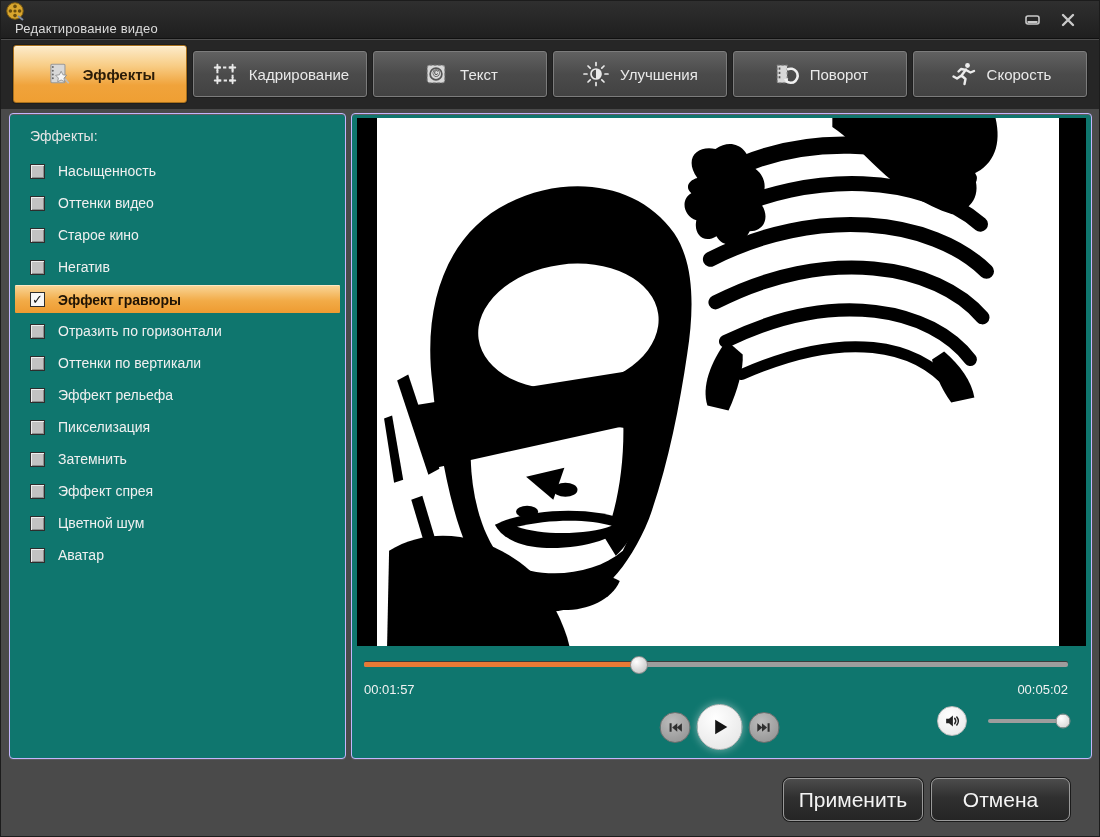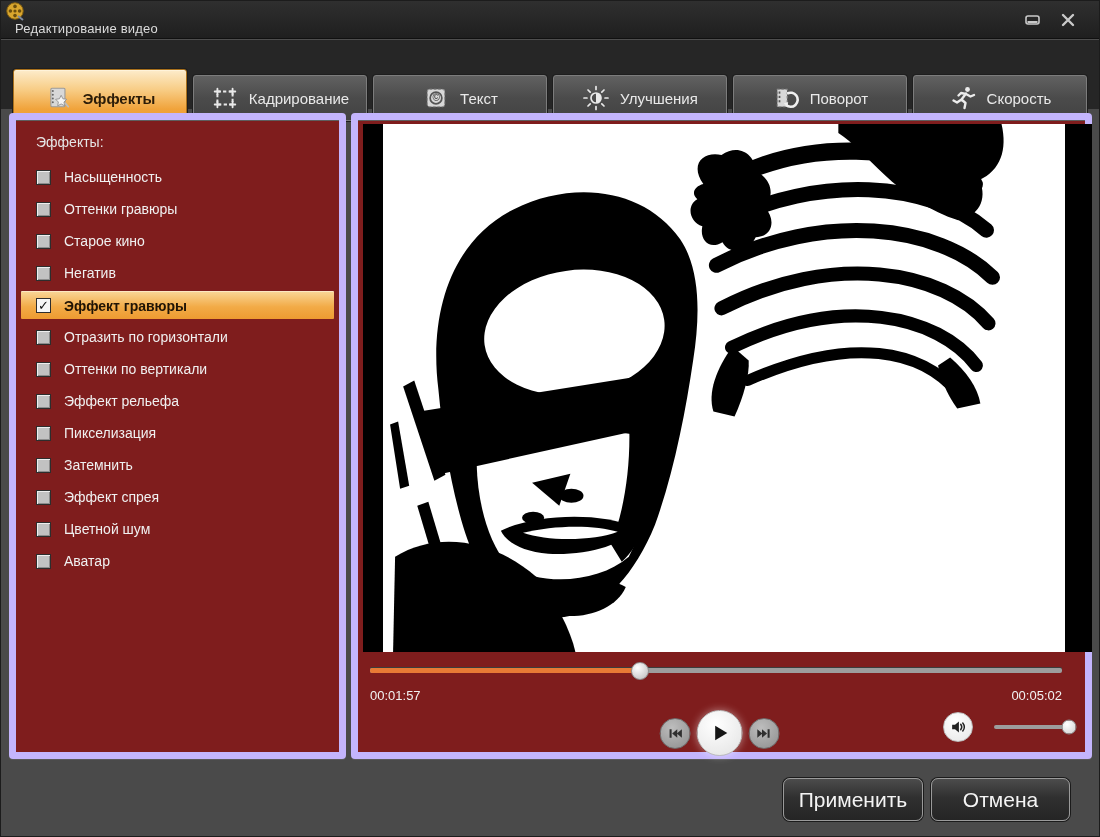--- a/index.html
+++ b/index.html
@@ -10,31 +10,31 @@
   .titlebar{position:absolute;left:0;top:0;width:100%;height:38px;
     background:linear-gradient(#2f2f2f,#1f1f1f);border-bottom:1px solid #101010;
     display:flex;align-items:flex-start;padding:0 4px;flex-direction:column;}
   .titlebar .title{color:#dcdcdc;font-size:13px;margin-left:10px;letter-spacing:.2px;}
   .win-btn{position:absolute;top:8px;width:26px;height:22px;display:flex;align-items:center;
     justify-content:center;cursor:pointer;color:#c9c9c9;}
   .win-min{right:54px;} .win-close{right:18px;}
   
   .tabstrip{position:absolute;left:0;top:38px;width:100%;height:70px;background:#262626;
     box-shadow:inset 0 1px 0 #4e4e4e;}
-  .tabs{position:absolute;left:12px;right:12px;top:0;height:70px;display:flex;gap:6px;align-items:center;margin-top:24px;}
+  .tabs{position:absolute;left:12px;right:12px;top:0;height:70px;display:flex;gap:6px;align-items:center;}
   .tab{flex:1;height:46px;display:flex;align-items:center;justify-content:center;gap:10px;
     background:linear-gradient(#616161,#4b4b4b 50%,#424242);
     border:1px solid #7c7c7c;box-shadow:0 0 0 1px #1e1e1e;border-radius:3px;
     color:#e9e9e9;font-size:15px;cursor:pointer;}
   .tab.active{height:58px;background:linear-gradient(#fdeccb,#f8cd86 35%,#f0a33b 70%,#ef9f33);
     border:1px solid #a8701c;box-shadow:0 0 0 1px #1e1e1e, inset 0 1px 0 #fff3da;
     color:#2b1c08;font-weight:bold;}
   .tab .ticon{display:flex;align-items:center;justify-content:center;width:28px;height:28px;}
   
-  .panel{position:absolute;background:#7f1d1d;border:7px solid #c4b5fd;border-radius:4px;
+  .panel{position:absolute;background:#0f766e;border:1px solid #c4b5fd;border-radius:4px;
     box-shadow:inset 0 1px 0 #5e5e5e,0 1px 0 #5a5a5a;text-decoration:underline;}
   #sidebar{left:8px;top:112px;width:337px;height:646px;}
   #mainpanel{left:350px;top:112px;width:741px;height:646px;}
   .sidebar-header{position:absolute;left:20px;top:14px;color:#e6e6e6;font-size:14px;}
   .fx-list{position:absolute;left:0;top:41px;right:0;}
   .fx-item{height:32px;display:flex;align-items:center;padding-left:20px;gap:13px;cursor:pointer;color:#f0f0f0;font-size:14px;}
   .fx-item.selected{height:28px;margin:2px 5px;padding-left:15px;border-radius:1px;
     background:linear-gradient(#f9d494,#f2ab47 55%,#ee9b31);
     border-top:1px solid #fce8c4;color:#201405;font-weight:bold;}
   .cbx{width:15px;height:15px;background:#c2c2c2;border:1px solid #2d2d2d;
@@ -179,21 +179,21 @@
 
   <div class="panel" id="sidebar">
     <div class="sidebar-header">Эффекты:</div>
     <div class="fx-list">
       <div class="fx-item">
           <span class="cbx"></span>
           <span>Насыщенность</span>
         </div>
       <div class="fx-item">
           <span class="cbx"></span>
-          <span>Оттенки гравюры</span>
+          <span>Оттенки видео</span>
         </div>
       <div class="fx-item">
           <span class="cbx"></span>
           <span>Старое кино</span>
         </div>
       <div class="fx-item">
           <span class="cbx"></span>
           <span>Негатив</span>
         </div>
       <div class="fx-item selected">

